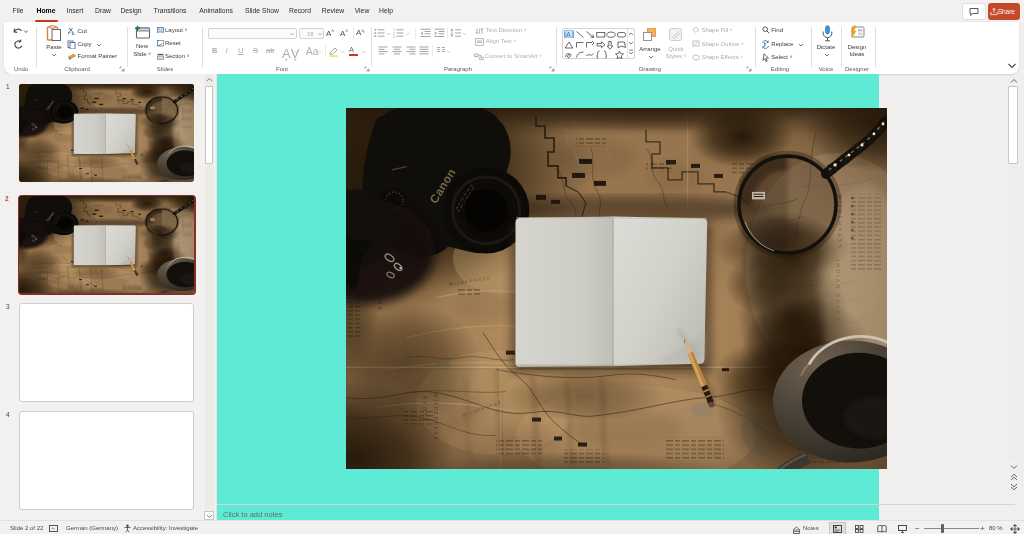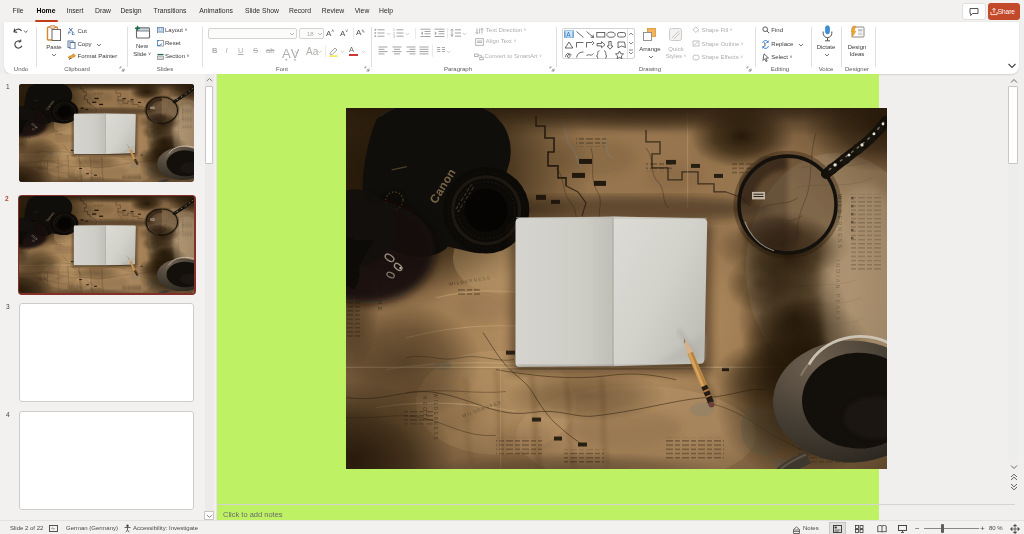--- a/index.html
+++ b/index.html
@@ -6,21 +6,21 @@
 #menubar{position:absolute;left:0;top:0;width:1024px;height:22px;background:#f2f1f0}
 .tab{position:absolute;top:0;height:22px;line-height:22px;font-size:6.8px;color:#2b2a29;text-align:center}
 #ribbon{position:absolute;left:4px;top:22px;width:1015px;height:52px;background:#ffffff;border-radius:0 0 8px 8px;box-shadow:0 0.5px 1.5px rgba(0,0,0,.12)}
 .glabel{position:absolute;bottom:2px;font-size:6px;color:#5c5b5a;text-align:center;white-space:nowrap}
 .gsep{position:absolute;top:5px;height:40px;width:1px;background:#e1dfdd}
 .btxt{position:absolute;font-size:6px;color:#3b3a39;white-space:nowrap}
 .btxtd{position:absolute;font-size:6px;color:#b0aeac;white-space:nowrap}
 #panel{position:absolute;left:0;top:74px;width:216px;height:446px;background:#f2f1f0}
 .thumbnum{position:absolute;font-size:6.5px;color:#444}
 .thumbwhite{position:absolute;left:19px;width:175px;height:99px;background:#fff;border:1px solid #cfcdcb;border-radius:3px}
-#canvas{position:absolute;left:216px;top:74px;width:663px;height:446px;background:#bef264;border-left:1px solid #e5e3e1}
+#canvas{position:absolute;left:216px;top:74px;width:663px;height:446px;background:#5eead4;border-left:1px solid #e5e3e1}
 #statusbar{position:absolute;left:0;top:520px;width:1024px;height:14px;background:#f2f1f0;border-top:1px solid #e3e1df;font-size:6px;color:#4a4948}
 .sbt{position:absolute;top:4px;white-space:nowrap}
 svg{display:block}
 </style></head>
 <body>
 <svg width="0" height="0" style="position:absolute">
 <defs>
 <symbol id="photo" viewBox="0 0 541 362" preserveAspectRatio="none">
   <defs>
     <radialGradient id="rgB">

